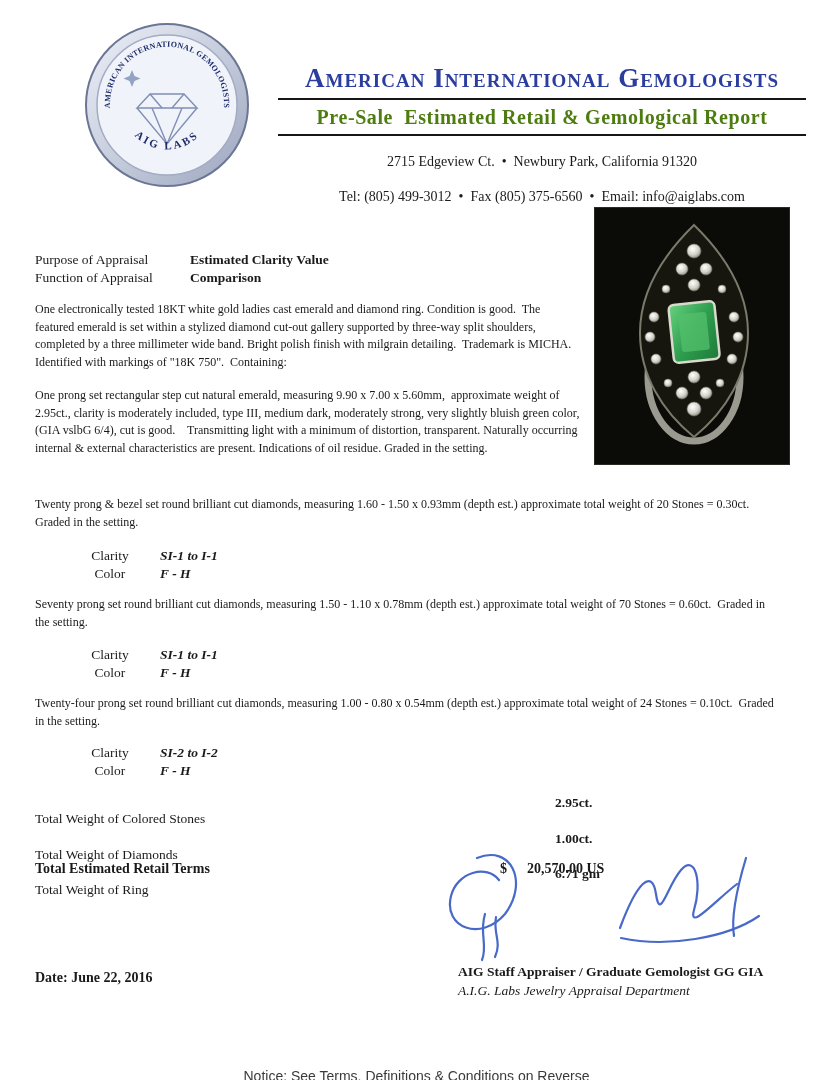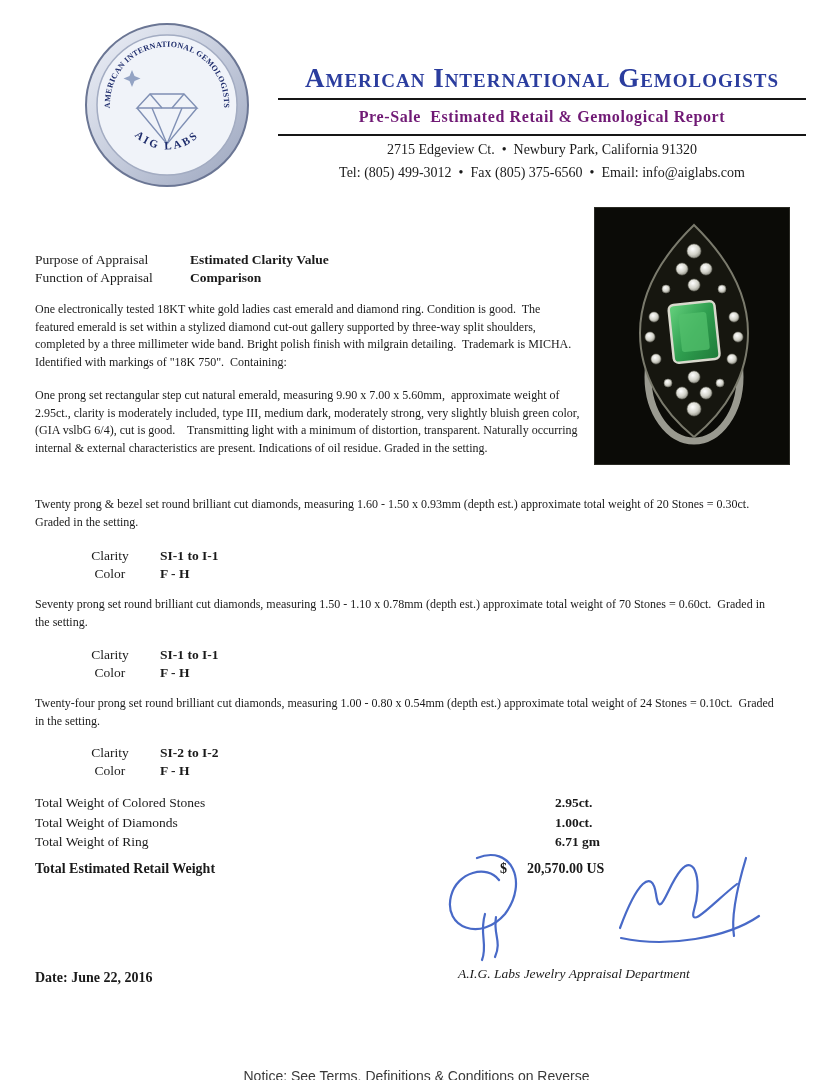--- a/index.html
+++ b/index.html
@@ -12,37 +12,37 @@
   .abs { position:absolute; }
 
   
   .header-text { left:276px; top:62px; width:532px; text-align:center; }
   .org-title {
     font-variant:small-caps; font-weight:bold; font-size:27px;
     color:#2b3d9e; letter-spacing:1px; line-height:32px;
   }
   .rule { border:0; border-top:2px solid #161616; margin:4px 2px; }
   .report-title {
-    font-size:16px; font-weight:bold; letter-spacing:.6px;
-    line-height:26px; white-space:pre; color:#701a75;
-  }
-  .addr-line { font-size:14px; line-height:18px; margin-top:5px; white-space:pre; }
+    font-size:20px; font-weight:bold; letter-spacing:.6px;
+    line-height:26px; white-space:pre; color:#4d7c0f;
+  }
+  .addr-line { font-size:14px; line-height:18px; margin-top:17px; white-space:pre; }
 
   
   .para { font-size:12px; line-height:17.6px; white-space:pre-wrap; }
   .kv-row { display:flex; font-size:13.5px; line-height:17.5px; }
   .kv-label { width:155px; }
   .kv-value { font-weight:bold; }
 
   .spec-row { display:flex; font-size:13.5px; line-height:17.5px;text-align:center; }
   .spec-label { width:100px; }
-  .spec-value { font-weight:bold; }
+  .spec-value { font-weight:bold;font-style:italic; }
 
   .total-row { display:flex; font-size:13.5px; line-height:19.5px; }
-  .t-label { width:520px; }
+  .t-label { width:520px;margin-top:16px; }
   .t-value { font-weight:bold; }
 
   .grand-total { font-size:14px; font-weight:bold; }
   .grand-total .currency { position:absolute; left:465px; top:0; }
   .grand-total .amount   { position:absolute; left:492px; top:0; }
 
   .date-line { font-size:14px; font-weight:bold; }
   .appraiser-line { font-size:13.5px; font-weight:bold; line-height:17px; }
   .dept-line { font-size:13.5px; font-style:italic; line-height:17px; margin-top:2px; }
 
@@ -201,39 +201,40 @@
       <span class="t-label">Total Weight of Diamonds</span>
       <span class="t-value">1.00ct.</span>
     </div>
     <div class="total-row">
       <span class="t-label">Total Weight of Ring</span>
       <span class="t-value">6.71 gm</span>
     </div>
   </div>
 
   <div class="abs grand-total" style="left:35px; top:861px; width:745px; height:20px;">
-    <span>Total Estimated Retail Weight</span>
+    <span>Total Estimated Retail Terms</span>
     <span class="currency">$</span>
     <span class="amount">20,570.00 US</span>
   </div>
 
   <svg class="abs sig-frame" viewBox="0 0 385 132" aria-hidden="true">
     <g fill="none" stroke="#2f55c0" stroke-width="2.2" stroke-linecap="round" opacity="0.88">
       <path d="M62,18 C96,4 114,42 90,74 C66,102 28,88 36,56 C42,32 72,24 84,40"></path>
       <path d="M70,74 C64,94 73,104 67,120"></path>
       <path d="M81,77 C78,95 87,101 80,117"></path>
     </g>
     <g fill="none" stroke="#2f55c0" stroke-width="2.2" stroke-linecap="round" opacity="0.88">
       <path d="M205,88 C222,42 237,28 241,54 C245,82 252,46 266,30 C281,13 287,44 279,70 C273,92 301,60 322,44"></path>
       <path d="M331,18 C322,48 316,78 319,96"></path>
       <path d="M206,98 C252,108 312,98 344,76"></path>
     </g>
   </svg>
 
   <div class="abs date-line" style="left:35px; top:970px;">Date: June 22, 2016</div>
 
   <div class="abs" style="left:458px; top:963px; width:345px;">
+    <div class="appraiser-line">AIG Staff Appraiser / Graduate Gemologist GG GIA</div>
     <div class="dept-line">A.I.G. Labs Jewelry Appraisal Department</div>
   </div>
 
   <div class="abs notice">Notice: See Terms, Definitions &amp; Conditions on Reverse</div>
 
 </div>
 
 </body></html>

